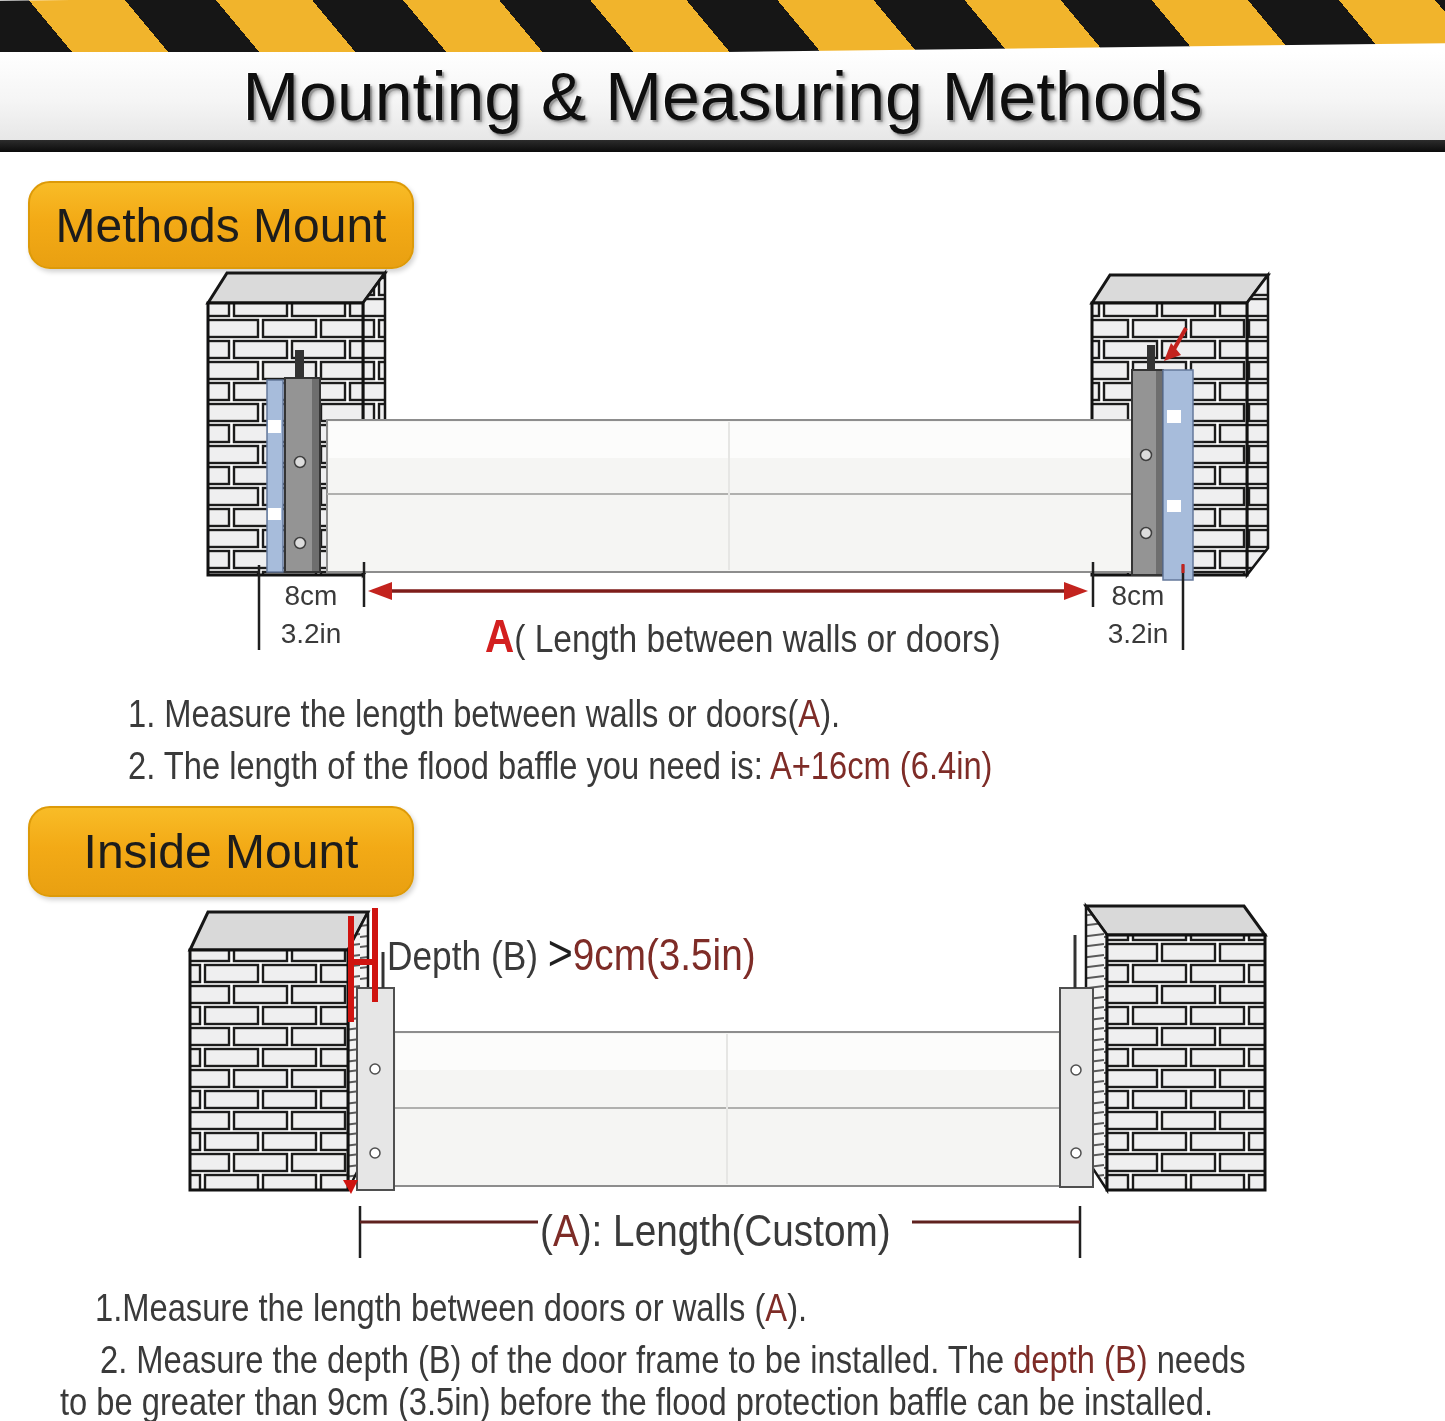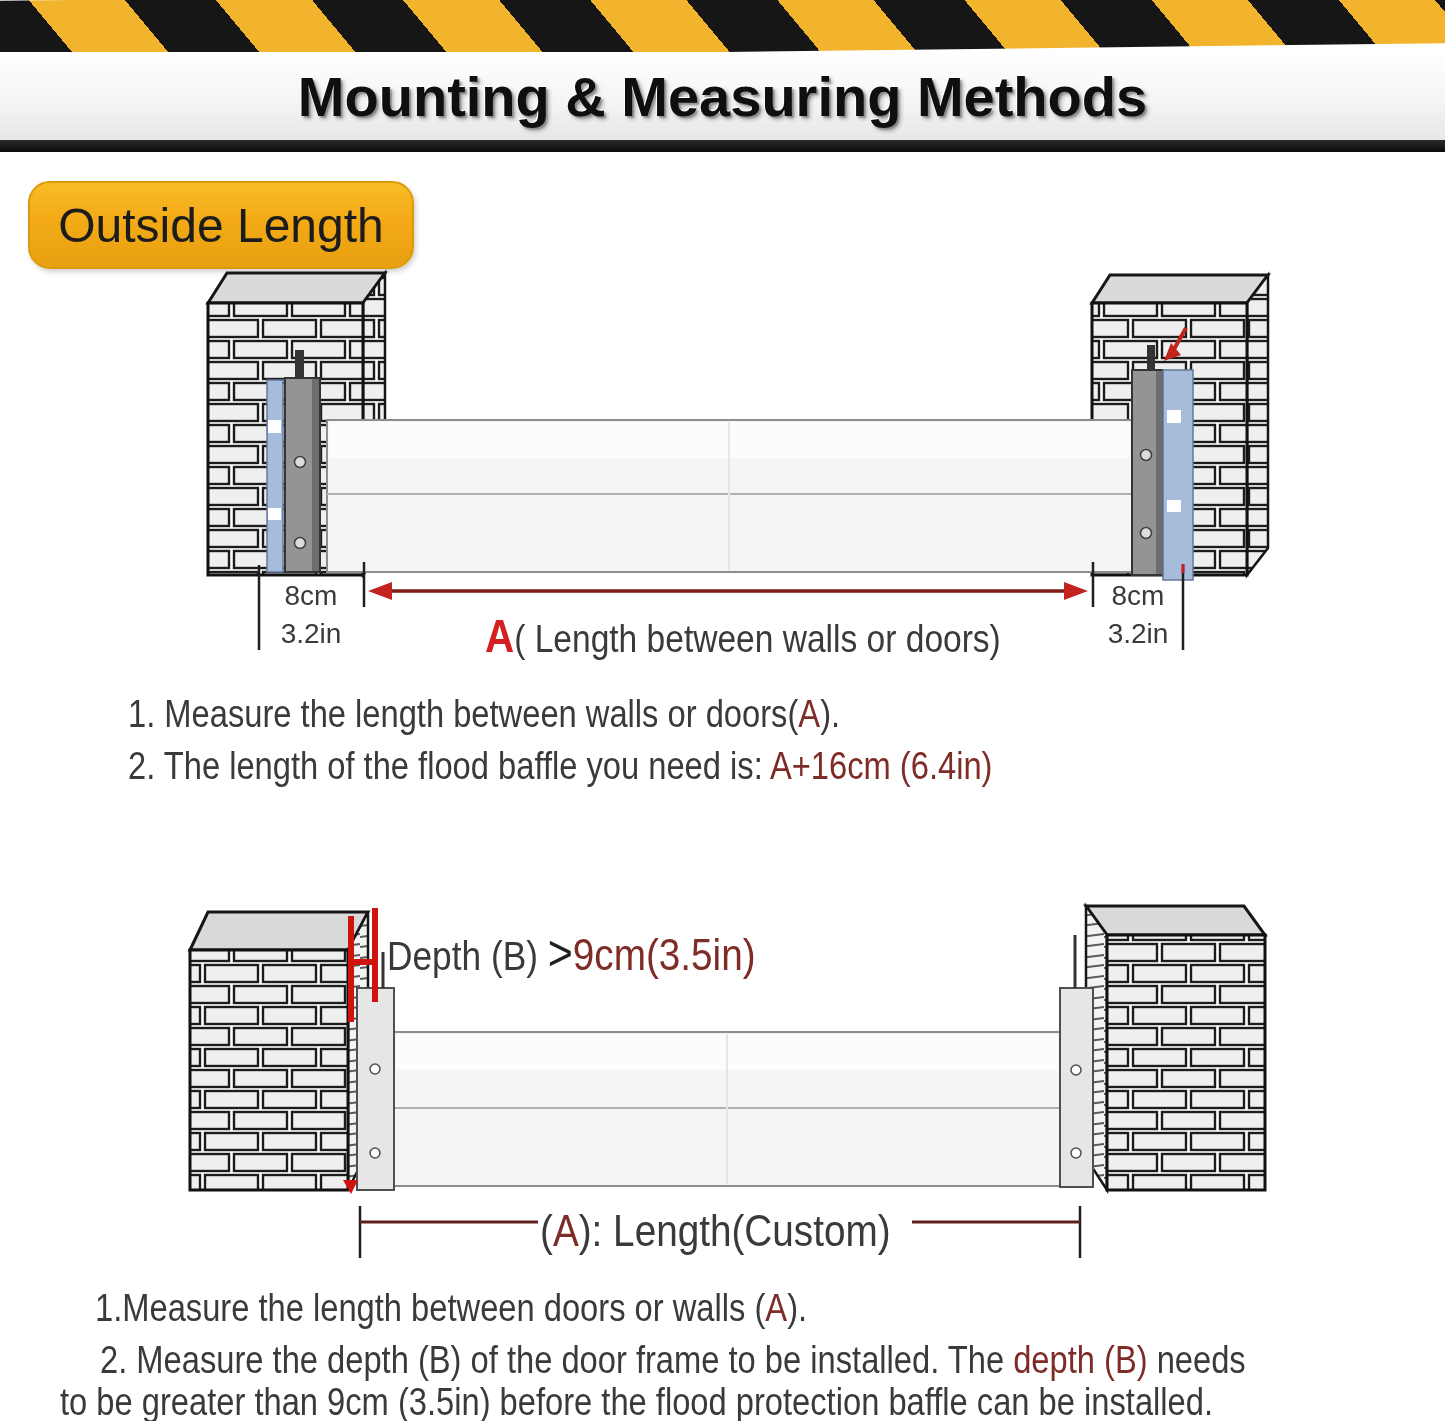--- a/index.html
+++ b/index.html
@@ -12,21 +12,21 @@
   }
   html,body{margin:0;padding:0;background:#ffffff;}
   .stage{position:relative;width:1445px;height:1421px;background:#fff;
          font-family:"Liberation Sans",sans-serif;overflow:hidden;}
   .tape{position:absolute;left:-12px;top:-8px;width:1475px;height:60px;
         transform:rotate(-0.7deg);
         background:repeating-linear-gradient(51deg,var(--tape-black) 0 70px,var(--tape-yellow) 70px 144px);}
   .titleband{position:absolute;left:0;top:52px;width:100%;height:88px;
         background:linear-gradient(180deg,#ffffff 0%,#f5f5f5 55%,#e7e7e7 100%);
         display:flex;align-items:center;justify-content:center;}
-  .title{font-size:56px;font-weight:bold;color:#0f0f0f;
+  .title{font-size:68px;font-weight:normal;color:#0f0f0f;
         text-shadow:-1px -1px 0 #ffffff,2px 2px 1px rgba(0,0,0,.22),3px 3px 4px rgba(0,0,0,.30);}
   .blackbar{position:absolute;left:0;top:140px;width:100%;height:12px;
         background:linear-gradient(180deg,#2c2c2c,#0b0b0b);}
   .badge{position:absolute;left:28px;width:382px;border-radius:22px;
         background:linear-gradient(180deg,#f8bc27,var(--badge-yellow) 45%,#e9a011);
         border:2px solid #dd9a08;box-shadow:2px 3px 5px rgba(0,0,0,.18);
         display:flex;align-items:center;justify-content:center;
         font-size:48px;color:var(--badge-text);}
   .badge-outside{top:181px;height:84px;}
   .badge-inside{top:806px;height:87px;}
@@ -49,21 +49,21 @@
 
 <div class="stage">
 
   <div class="tape"></div>
   <div class="titleband">
     <div class="title">Mounting &amp; Measuring Methods</div>
   </div>
   <div class="blackbar"></div>
 
   <div class="badge badge-outside">
-    <span>Outside Length</span>
+    <span>Methods Mount</span>
   </div>
 
   <svg class="diag diag1" width="1445" height="420" viewBox="0 0 1445 420" xmlns="http://www.w3.org/2000/svg">
     <defs>
       <pattern id="bricks1" width="116" height="42" patternUnits="userSpaceOnUse">
         <rect width="116" height="42" fill="#ffffff"></rect>
         <g stroke="#1c1c1c" stroke-width="2.4" fill="#efeff0">
           <rect x="2" y="2" width="53" height="17"></rect>
           <rect x="60" y="2" width="53" height="17"></rect>
           <rect x="-27" y="23" width="53" height="17"></rect>
@@ -142,20 +142,23 @@
     <span class="alab-a">A</span><span class="alab-rest">( Length between walls or doors)</span>
   </div>
 
   <div class="txt cond steps" style="left:128px;top:692px;">
     <span>1. Measure the length between walls or doors(</span><span class="maroon">A</span><span>).</span>
   </div>
   <div class="txt cond steps" style="left:128px;top:744px;">
     <span>2. The length of the flood baffle you need is: </span><span class="maroon">A+16cm (6.4in)</span>
   </div>
 
+  <div class="badge badge-inside">
+    <span>Inside Mount</span>
+  </div>
 
   <svg class="diag diag2" width="1445" height="370" viewBox="0 0 1445 370" xmlns="http://www.w3.org/2000/svg">
     <defs>
       <pattern id="bricks2" width="116" height="42" patternUnits="userSpaceOnUse">
         <rect width="116" height="42" fill="#ffffff"></rect>
         <g stroke="#1c1c1c" stroke-width="2.4" fill="#efeff0">
           <rect x="2" y="2" width="53" height="17"></rect>
           <rect x="60" y="2" width="53" height="17"></rect>
           <rect x="-27" y="23" width="53" height="17"></rect>
           <rect x="31" y="23" width="53" height="17"></rect>

